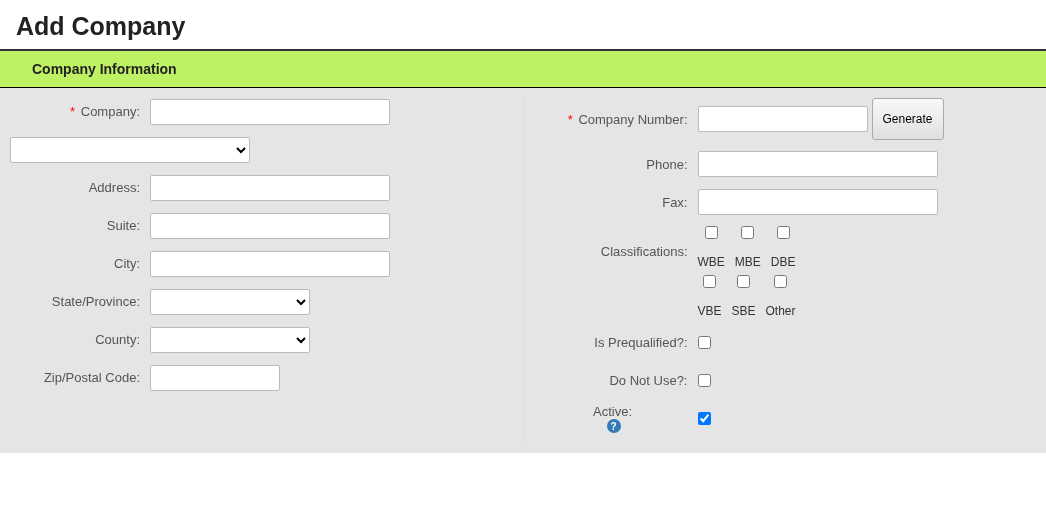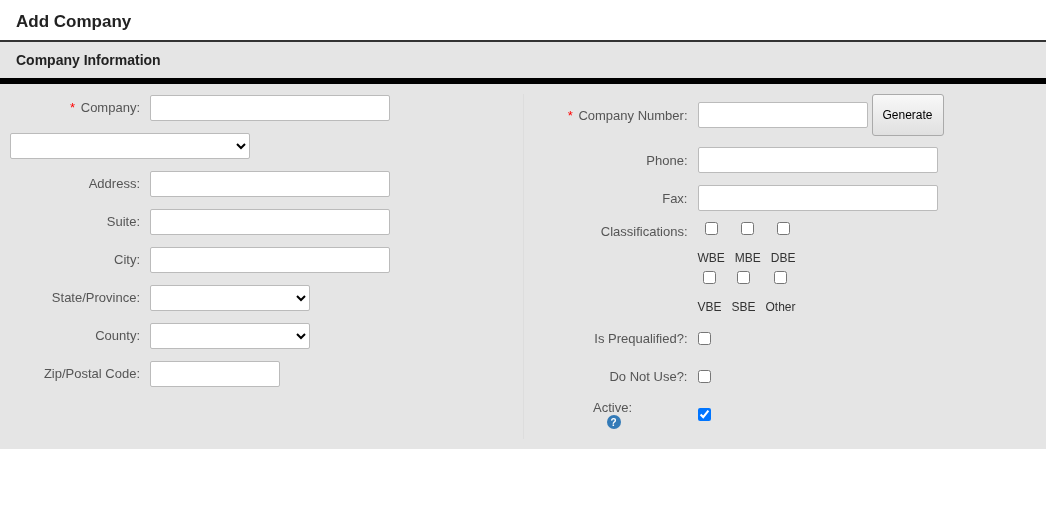--- a/index.html
+++ b/index.html
@@ -8,31 +8,31 @@
       font-size: 13px;
       background: #fff;
       color: #333;
     }
     .page-header {
       padding: 12px 16px 8px 16px;
       border-bottom: 2px solid #333;
       margin-bottom: 0;
     }
     .page-title {
-      font-size: 17px;
+      font-size: 25px;
       font-weight: bold;
       color: #222;
     }
     .section-header {
       display: flex;
       align-items: center;
       justify-content: space-between;
-      padding: 10px 16px;
-      background: #e5e5e5;
-      border-bottom: 6px solid #000000;
+      padding: 10px 32px;
+      background: #bef264;
+      border-bottom: 1px solid #000000;
     }
     .section-title {
       font-size: 14px;
       font-weight: bold;
       color: #222;
     }
     .toolbar {
       display: flex;
       gap: 4px;
     }
@@ -247,21 +247,21 @@
       <input type="text" class="form-input form-input-right" style="">
     </div>
 
     <div class="form-row">
       <div class="right-label">Fax:</div>
       <input type="text" class="form-input form-input-right" style="">
     </div>
 
 
     <div class="form-row" style="align-items:flex-start; margin-top:4px;">
-      <div class="right-label" style="padding-top:2px;">Classifications:</div>
+      <div class="right-label" style="padding-top:2px;margin-top:16px;">Classifications:</div>
       <div class="classifications-row">
         <div class="checkbox-group">
           <label class="checkbox-item">
             <input type="checkbox" style="">
             <span>WBE</span>
           </label>
           <label class="checkbox-item">
             <input type="checkbox" style="">
             <span>MBE</span>
           </label>

